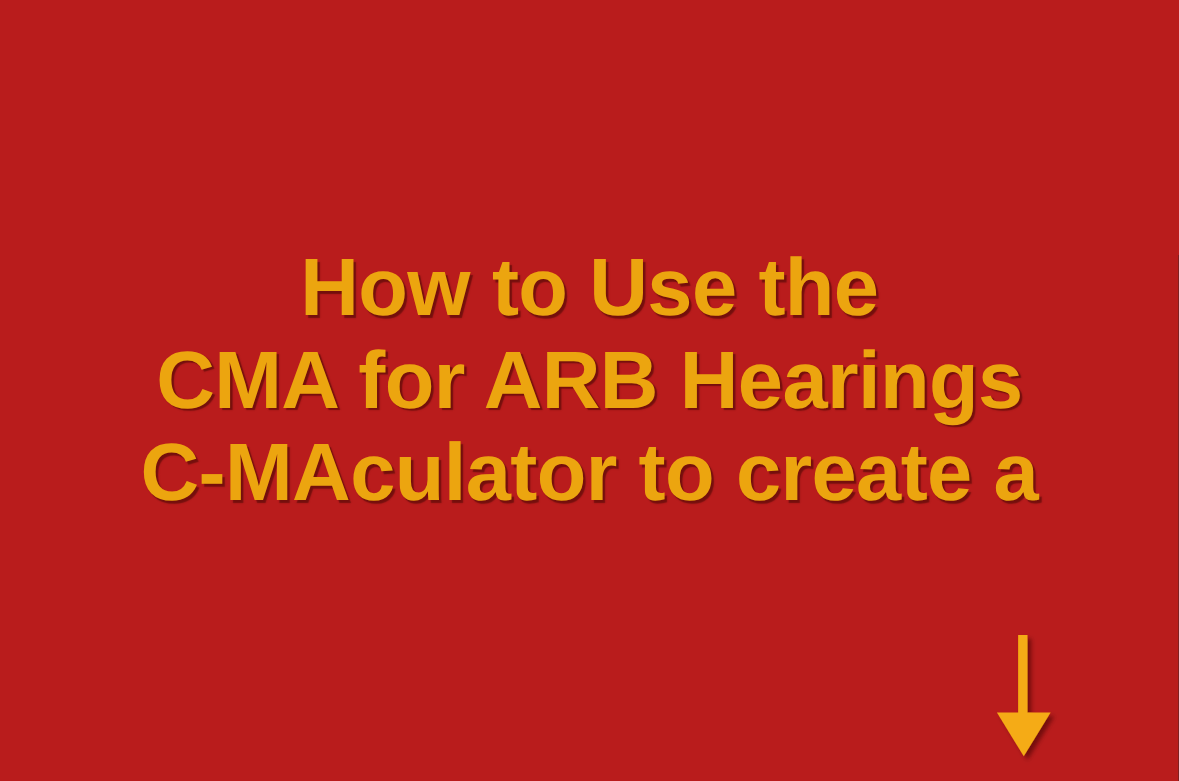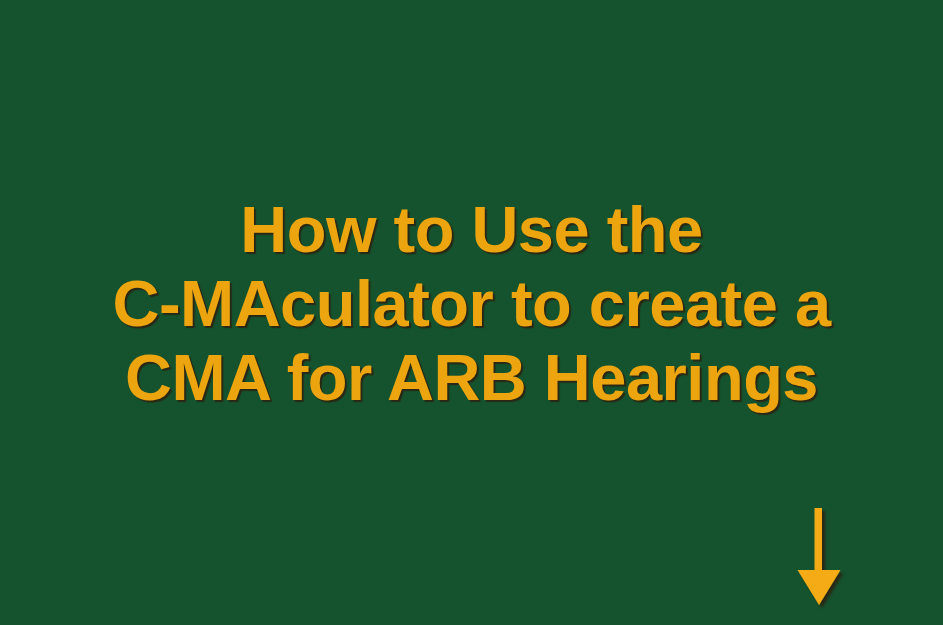--- a/index.html
+++ b/index.html
@@ -53,26 +53,26 @@
   #down-arrow svg {
     display: block;
     width: 46px;
     height: 100px;
     overflow: visible;
   }
 </style>
 </head>
 <body>
 
-<div id="slide" style="background: #14532d;">
+<div id="slide" style="background: #b91c1c;">
 
   <div id="title-block">
     <span class="title-line" style="color: rgb(236, 165, 15);">How to Use the</span>
+    <span class="title-line" style="color: rgb(236, 165, 15);">CMA for ARB Hearings</span>
     <span class="title-line" style="color: rgb(236, 165, 15);">C-MAculator to create a</span>
-    <span class="title-line" style="color: rgb(236, 165, 15);">CMA for ARB Hearings</span>
   </div>
 
   <div id="down-arrow">
     <svg viewBox="0 0 46 100" xmlns="http://www.w3.org/2000/svg" aria-hidden="true">
       <defs>
         <filter id="arrow-shadow" x="-30%" y="-20%" width="180%" height="160%">
           <feDropShadow dx="3" dy="3" stdDeviation="1.6" flood-color="#3b0500" flood-opacity="0.55"></feDropShadow>
         </filter>
       </defs>
       <g filter="url(#arrow-shadow)">

